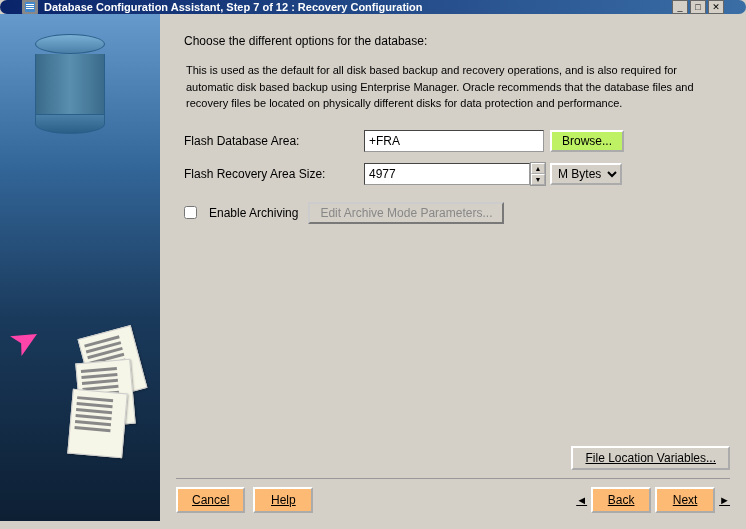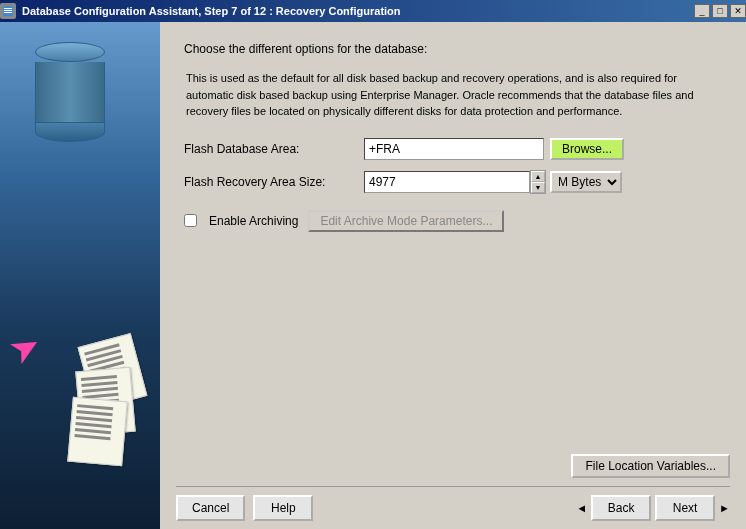--- a/index.html
+++ b/index.html
@@ -7,25 +7,26 @@
       font-family: 'Tahoma', 'Arial', sans-serif;
       font-size: 12px;
       background: #d4d0c8;
       width: 746px;
       height: 529px;
       overflow: hidden;
     }
     .title-bar {
       background: linear-gradient(to right, #0a246a, #3a6ea5);
       color: white;
-      padding: 3px 0;
+      padding: 3px 22px;
       display: flex;
       align-items: center;
       justify-content: space-between;
-      height: 22px;
+      height: 14px;
+      border-radius: 7px;
     }
     .title-bar-left {
       display: flex;
       align-items: center;
       gap: 6px;
     }
     .title-icon {
       width: 16px;
       height: 16px;
       background: #888;
@@ -242,20 +243,21 @@
       border: 2px outset #ccc;
       font-size: 12px;
       color: #888;
       cursor: default;
     }
     .bottom-area {
       padding: 8px 16px;
       display: flex;
       flex-direction: column;
       gap: 8px;
+      text-decoration: underline;
     }
     .file-location-row {
       display: flex;
       justify-content: flex-end;
     }
     .file-location-btn {
       height: 24px;
       padding: 0 12px;
       background: #d4d0c8;
       border: 2px outset #fff;
@@ -269,21 +271,21 @@
       border-top: 1px solid #999;
       padding-top: 8px;
     }
     .nav-left {
       display: flex;
       gap: 8px;
     }
     .nav-btn {
       height: 26px;
       padding: 0 14px;
-      background: #e5e5e5;
+      background: #fdba74;
       border: 2px outset #fff;
       font-size: 12px;
       cursor: pointer;
       min-width: 60px;
     }
     .nav-right {
       display: flex;
       align-items: center;
       gap: 4px;
     }

